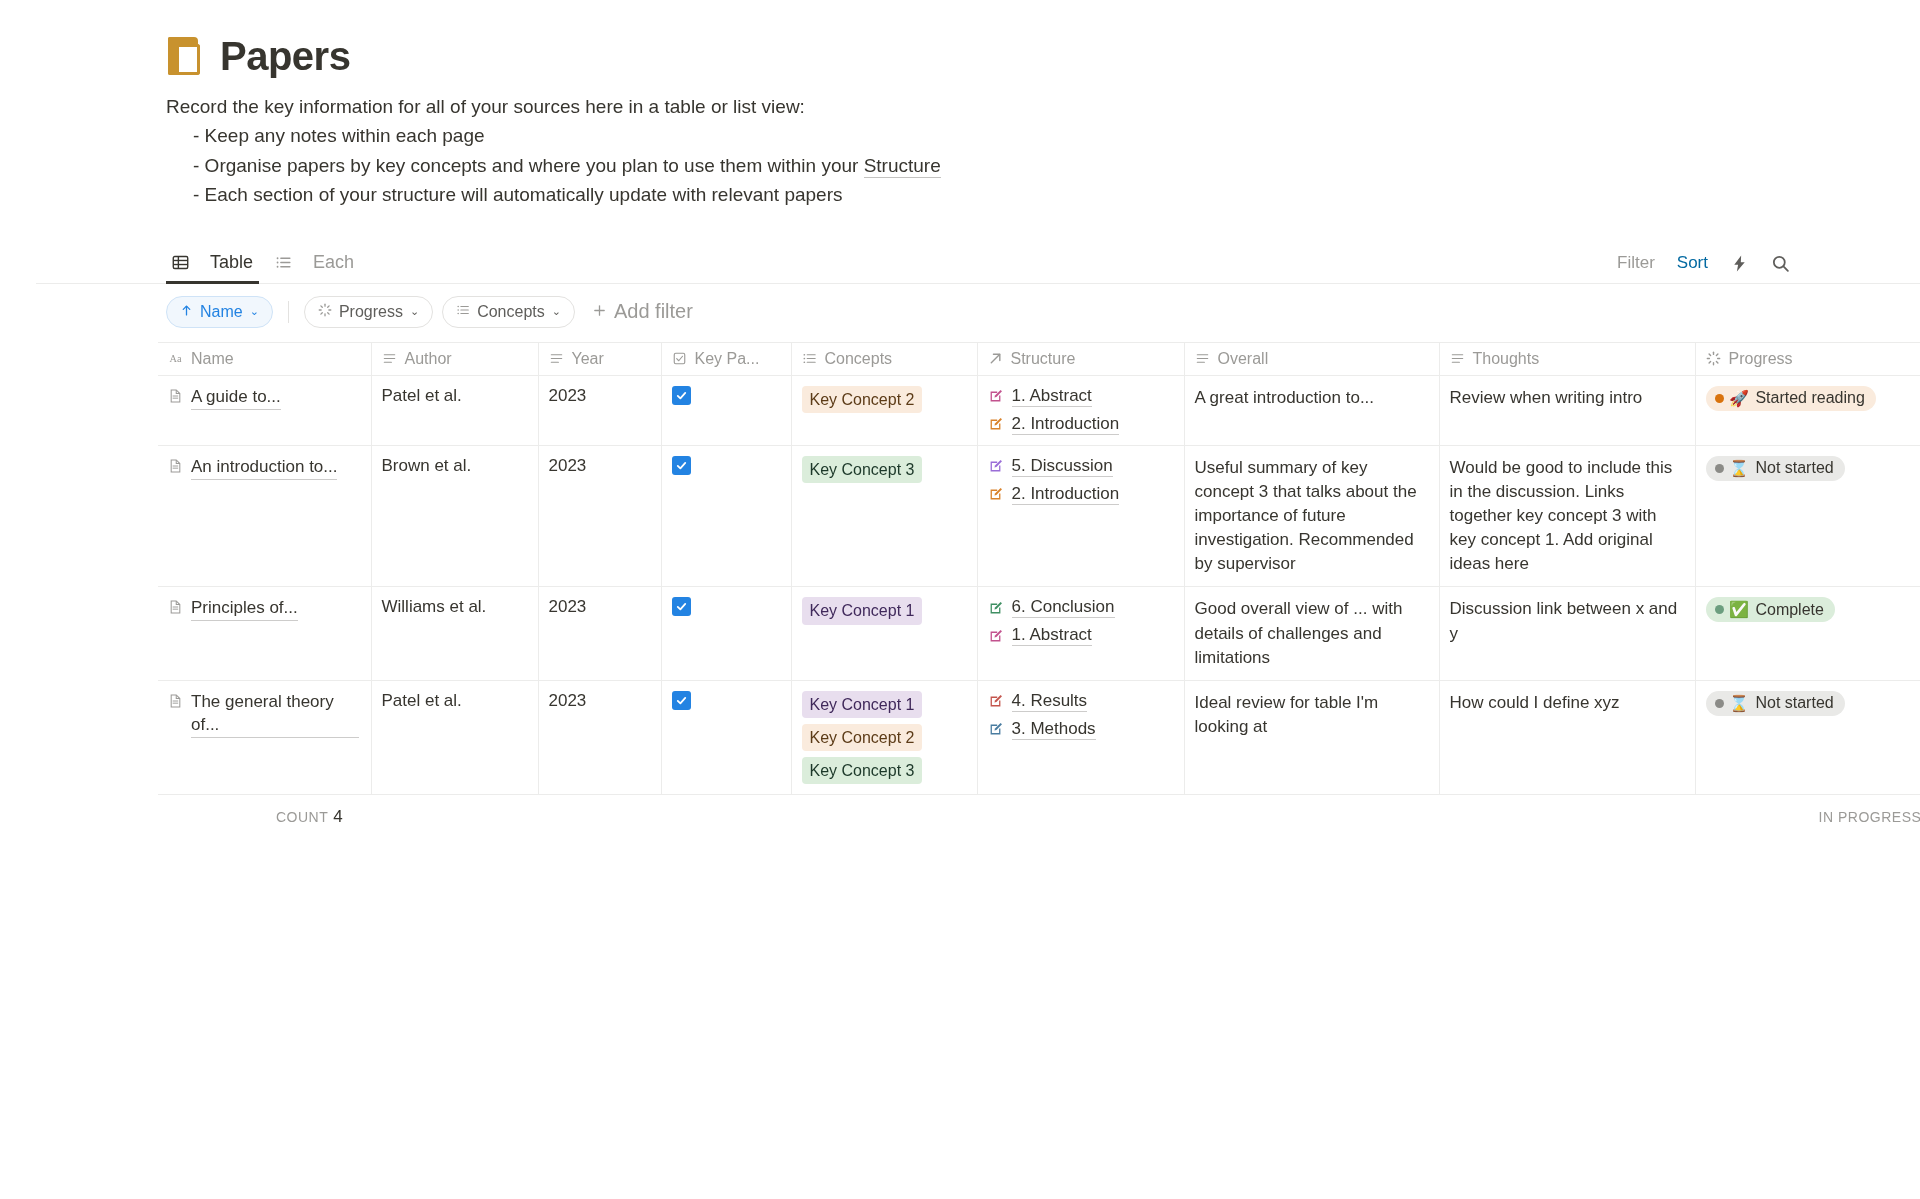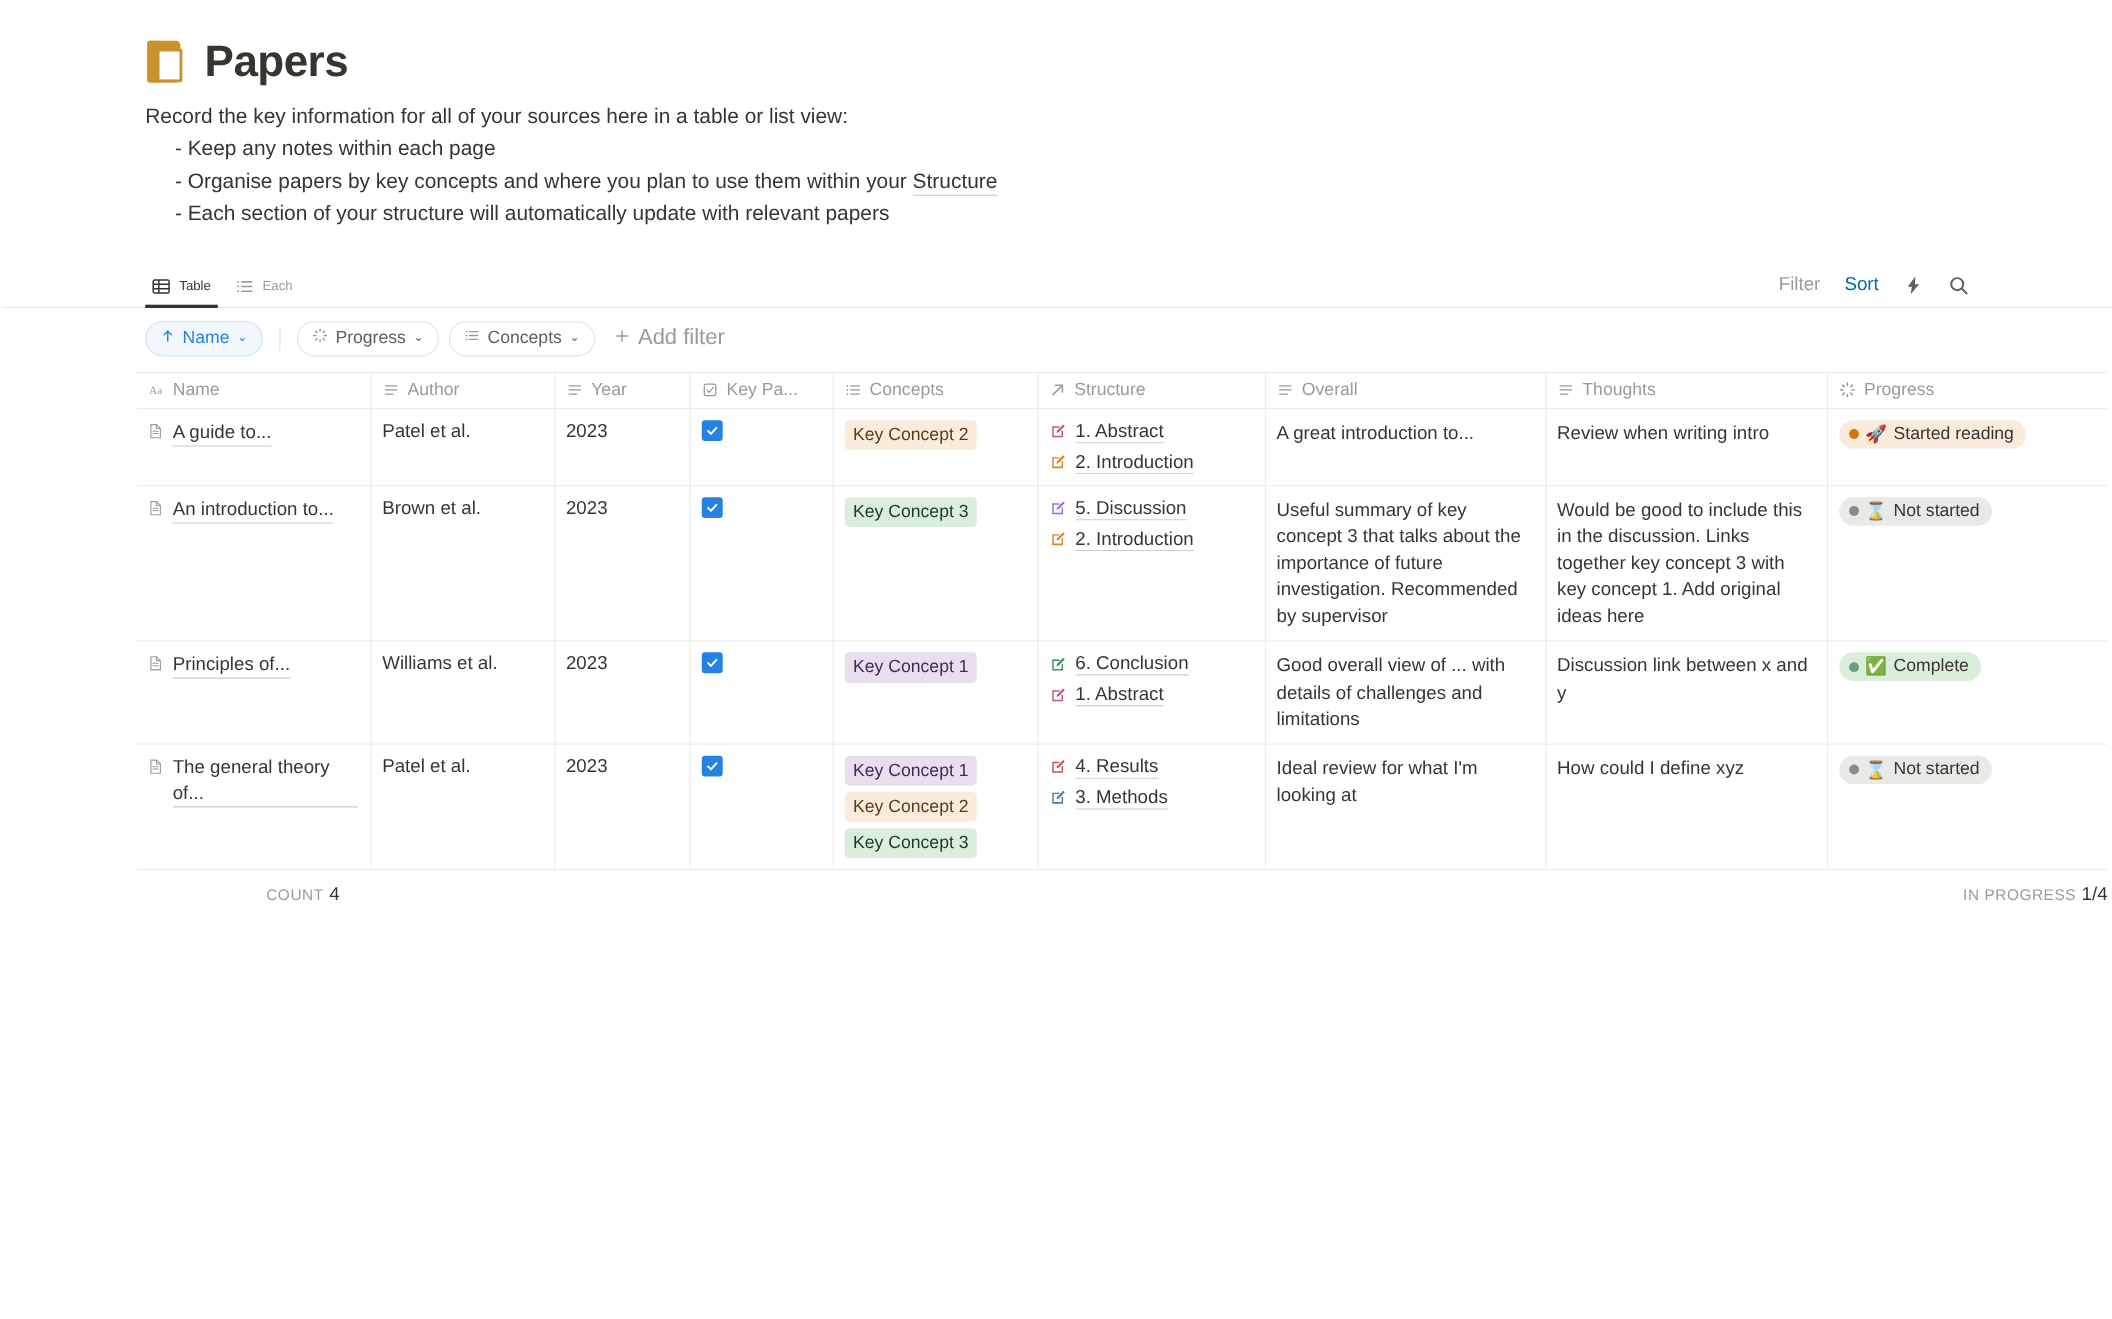--- a/index.html
+++ b/index.html
@@ -4,21 +4,21 @@
 <style>
   * { box-sizing: border-box; }
   html, body {
     margin: 0; padding: 0;
     width: 1920px; height: 1199px;
     background: #ffffff;
     font-family: "Liberation Sans", sans-serif;
     color: #37352f;
     -webkit-font-smoothing: antialiased;
   }
-  .page { padding: 34px 0 0 2px; }
+  .page { padding: 34px 0 0 12px; margin-left: 24px; }
 
   
   .title-row {
     display: flex; align-items: center; gap: 14px;
     padding-left: 130px; margin-bottom: 14px;
   }
   .book-icon { width: 40px; height: 42px; position: relative; flex: none; }
   .book-icon .cover {
     position: absolute; left: 2px; top: 2px; width: 30px; height: 38px;
     background: #c8922e; border-radius: 2px 4px 4px 2px;
@@ -46,22 +46,22 @@
   }
 
   
   .toolbar {
     margin-top: 38px; padding: 0 130px 0 130px;
     display: flex; align-items: flex-end; justify-content: space-between;
     border-bottom: 1px solid #ececeb;
   }
   .tabs { display: flex; align-items: center; gap: 10px; }
   .tab {
-    display: flex; align-items: center; gap: 8px;
-    font-size: 12px; padding: 4px 6px 10px 6px; cursor: pointer;
+    display: flex; align-items: center; gap: 21px;
+    font-size: 18px; padding: 4px 6px 10px 6px; cursor: pointer;
     color: #9b9a97; position: relative;
   }
   .tab.active { color: #37352f; font-weight: 500; }
   .tab.active::after {
     content: ""; position: absolute; left: 0; right: 0; bottom: -1px;
     height: 2.5px; background: #37352f;
   }
   .tab svg { display: block; }
 
   .toolbar-right { display: flex; align-items: flex-end; gap: 22px; padding-bottom: 10px; }
@@ -626,21 +626,21 @@
                 <span class="memo" style="display: inline-flex;">
                   <svg width="16" height="16" viewBox="0 0 16 16">
                     <path d="M2.6 3.6h6.6v1.3H3.9v7.2h7.2V7.4h1.3v6.2H2.6z" fill="#497ca0"></path>
      <path d="M12.6 1.9 14 3.3 8.4 8.9 6.4 9.5 7 7.5z" fill="#497ca0"></path>
                   </svg>
                 </span>
                 <span class="link-text">3. Methods</span>
               </div>
             </td>
             <td>
-              <div class="cell-text">Ideal review for what I'm looking at</div>
+              <div class="cell-text">Ideal review for table I'm looking at</div>
             </td>
             <td>
               <div class="cell-text">How could I define xyz</div>
             </td>
             <td><span class="pill" style="background: rgb(233, 233, 231);">
                 <span class="dot" style="background: rgb(139, 139, 135);"></span>
                 <span>⌛</span>
                 <span>Not started</span>
               </span></td>
           </tr>

